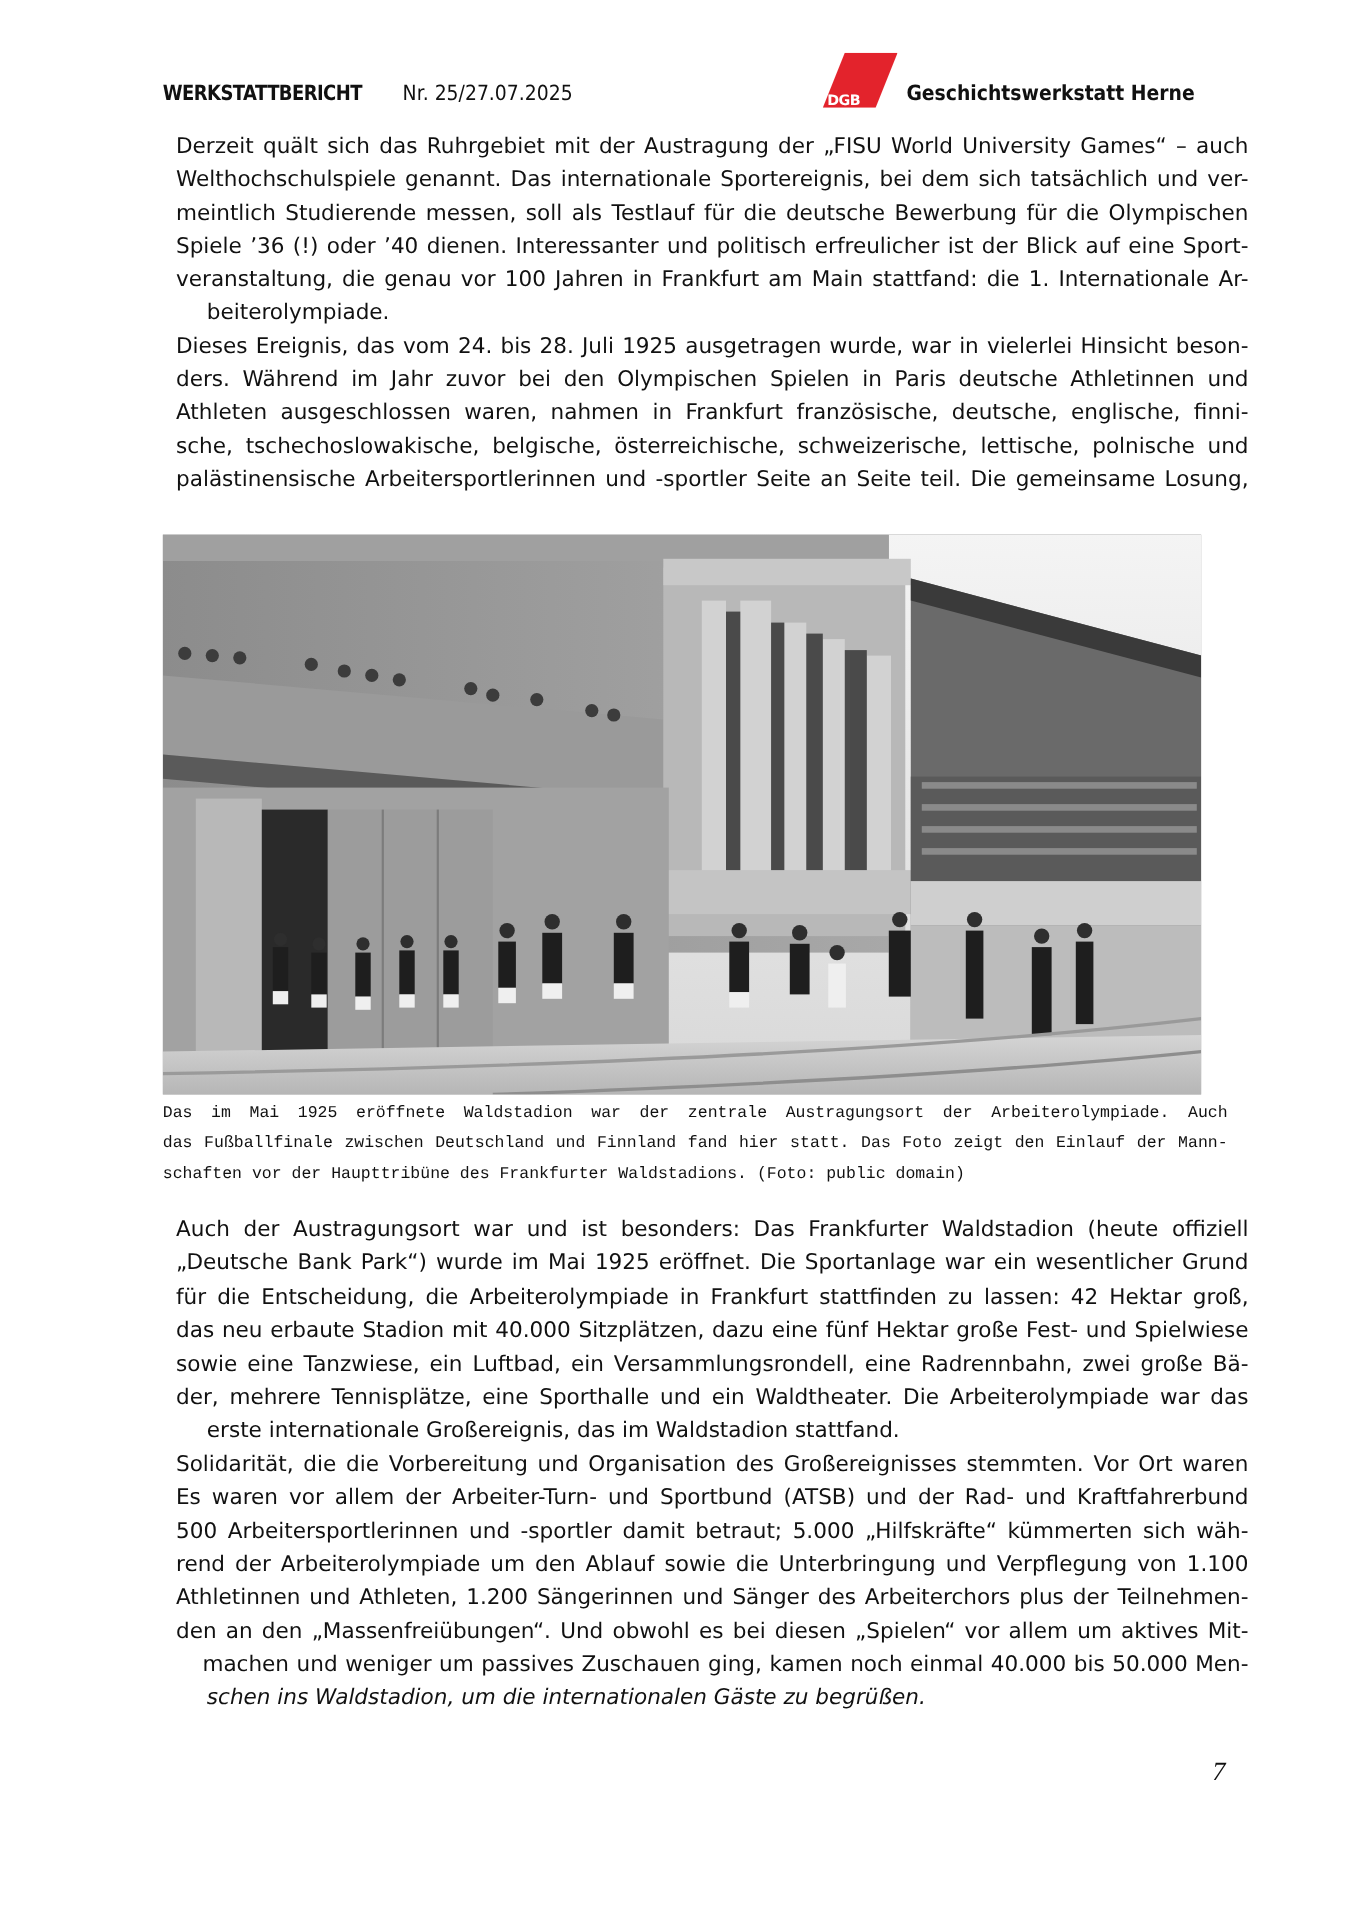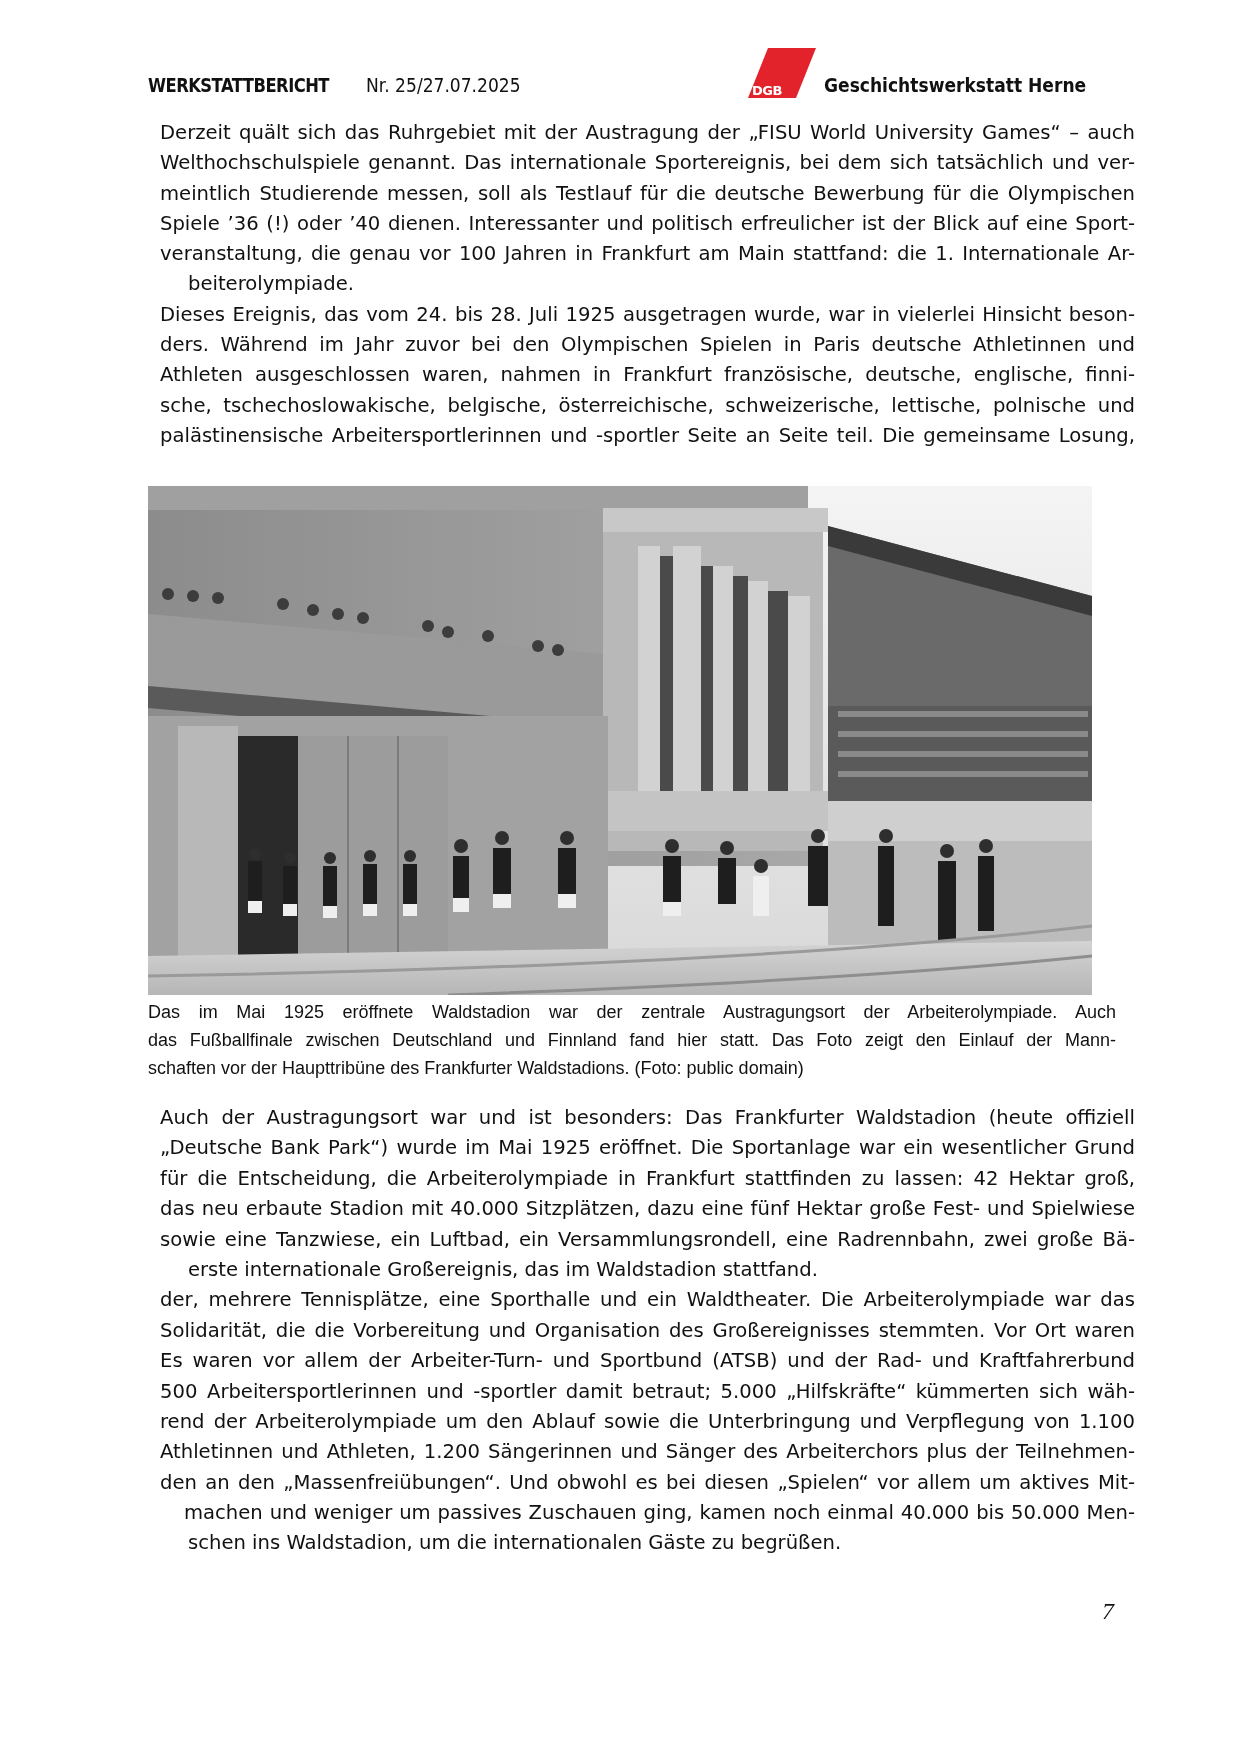--- a/index.html
+++ b/index.html
@@ -9,21 +9,21 @@
     .hdr-issue { position: absolute; left: 218px; top: 6px; font-family: "DejaVu Sans", sans-serif; font-size: 19px; transform: scaleX(0.9); transform-origin: left; color: #111; }
     .logo { position: absolute; left: 600px; top: -20px; width: 68px; height: 50px; }
     .hdr-org { position: absolute; left: 676px; top: 6px; font-family: "DejaVu Sans", sans-serif; font-weight: bold; font-size: 19px; transform: scaleX(0.9); transform-origin: left; color: #111; white-space: nowrap; }
     .text-block { position: absolute; left: 160px; width: 975px; font-family: "DejaVu Sans", sans-serif; font-size: 19.6px; color: #111; }
     .text-block .line { display: block; height: 30.3px; line-height: 30.3px; white-space: nowrap; text-align: justify; text-align-last: justify; transform-origin: left; }
     .text-block .line.last { text-align-last: left; margin-left: 28px; }
     .p1 { top: 118px; }
     .p2 { top: 1103px; }
     .p2 .line { height: 30.4px; line-height: 30.4px; }
     .photo { position: absolute; left: 148px; top: 486px; width: 944px; height: 509px; overflow: hidden; background: #9a9a9a; }
-    .caption { position: absolute; left: 148px; top: 998px; width: 968px; font-family: Liberation Sans, sans-serif; font-size: 18px; color: #111; }
+    .caption { position: absolute; left: 148px; top: 998px; width: 968px; font-family: Liberation Mono, monospace; font-size: 15px; color: #111; }
     .caption .line { display: block; height: 28px; line-height: 28px; white-space: nowrap; text-align: justify; text-align-last: justify; }
     .caption .line.last { text-align-last: left; }
     .page-number { position: absolute; left: 1102px; top: 1598px; font-family: "Liberation Serif", "DejaVu Serif", serif; font-size: 24px; font-style: italic; color: #111; }
   </style>
 </head>
 <body>
 
 <div class="header">
   <span class="hdr-title">WERKSTATTBERICHT</span>
   <span class="hdr-issue">Nr. 25/27.07.2025</span>
@@ -180,25 +180,25 @@
   <span class="line" style="display: block;">das Fußballfinale zwischen Deutschland und Finnland fand hier statt. Das Foto zeigt den Einlauf der Mann-</span>
   <span class="line last" style="display: block;">schaften vor der Haupttribüne des Frankfurter Waldstadions. (Foto: public domain)</span>
 </div>
 
 <div class="text-block p2">
   <span class="line" style="display: block;">Auch der Austragungsort war und ist besonders: Das Frankfurter Waldstadion (heute offiziell</span>
   <span class="line" style="display: block;">„Deutsche Bank Park“) wurde im Mai 1925 eröffnet. Die Sportanlage war ein wesentlicher Grund</span>
   <span class="line" style="display: block;">für die Entscheidung, die Arbeiterolympiade in Frankfurt stattfinden zu lassen: 42 Hektar groß,</span>
   <span class="line" style="display: block;">das neu erbaute Stadion mit 40.000 Sitzplätzen, dazu eine fünf Hektar große Fest- und Spielwiese</span>
   <span class="line" style="display: block;">sowie eine Tanzwiese, ein Luftbad, ein Versammlungsrondell, eine Radrennbahn, zwei große Bä-</span>
+  <span class="line" style="display: block;">der, mehrere Tennisplätze, eine Sporthalle und ein Waldtheater. Die Arbeiterolympiade war das</span>
   <span class="line last" style="display: block;">erste internationale Großereignis, das im Waldstadion stattfand.</span>
-  <span class="line" style="display: block;">der, mehrere Tennisplätze, eine Sporthalle und ein Waldtheater. Die Arbeiterolympiade war das</span>
   <span class="line" style="display: block;">Solidarität, die die Vorbereitung und Organisation des Großereignisses stemmten. Vor Ort waren</span>
   <span class="line" style="display: block;">Es waren vor allem der Arbeiter-Turn- und Sportbund (ATSB) und der Rad- und Kraftfahrerbund</span>
   <span class="line" style="display: block;">500 Arbeitersportlerinnen und -sportler damit betraut; 5.000 „Hilfskräfte“ kümmerten sich wäh-</span>
   <span class="line" style="display: block;">rend der Arbeiterolympiade um den Ablauf sowie die Unterbringung und Verpflegung von 1.100</span>
   <span class="line" style="display: block;">Athletinnen und Athleten, 1.200 Sängerinnen und Sänger des Arbeiterchors plus der Teilnehmen-</span>
   <span class="line" style="display: block;">den an den „Massenfreiübungen“. Und obwohl es bei diesen „Spielen“ vor allem um aktives Mit-</span>
   <span class="line" style="display: block; margin-left: 24px;">machen und weniger um passives Zuschauen ging, kamen noch einmal 40.000 bis 50.000 Men-</span>
-  <span class="line last" style="display: block;">schen ins Waldstadion, um die internationalen Gäste zu begrüßen.</span>
+  <span class="line last" style="display: block; font-style: italic;">schen ins Waldstadion, um die internationalen Gäste zu begrüßen.</span>
 </div>
 
 <span class="page-number">7</span>
 
 </body></html>

